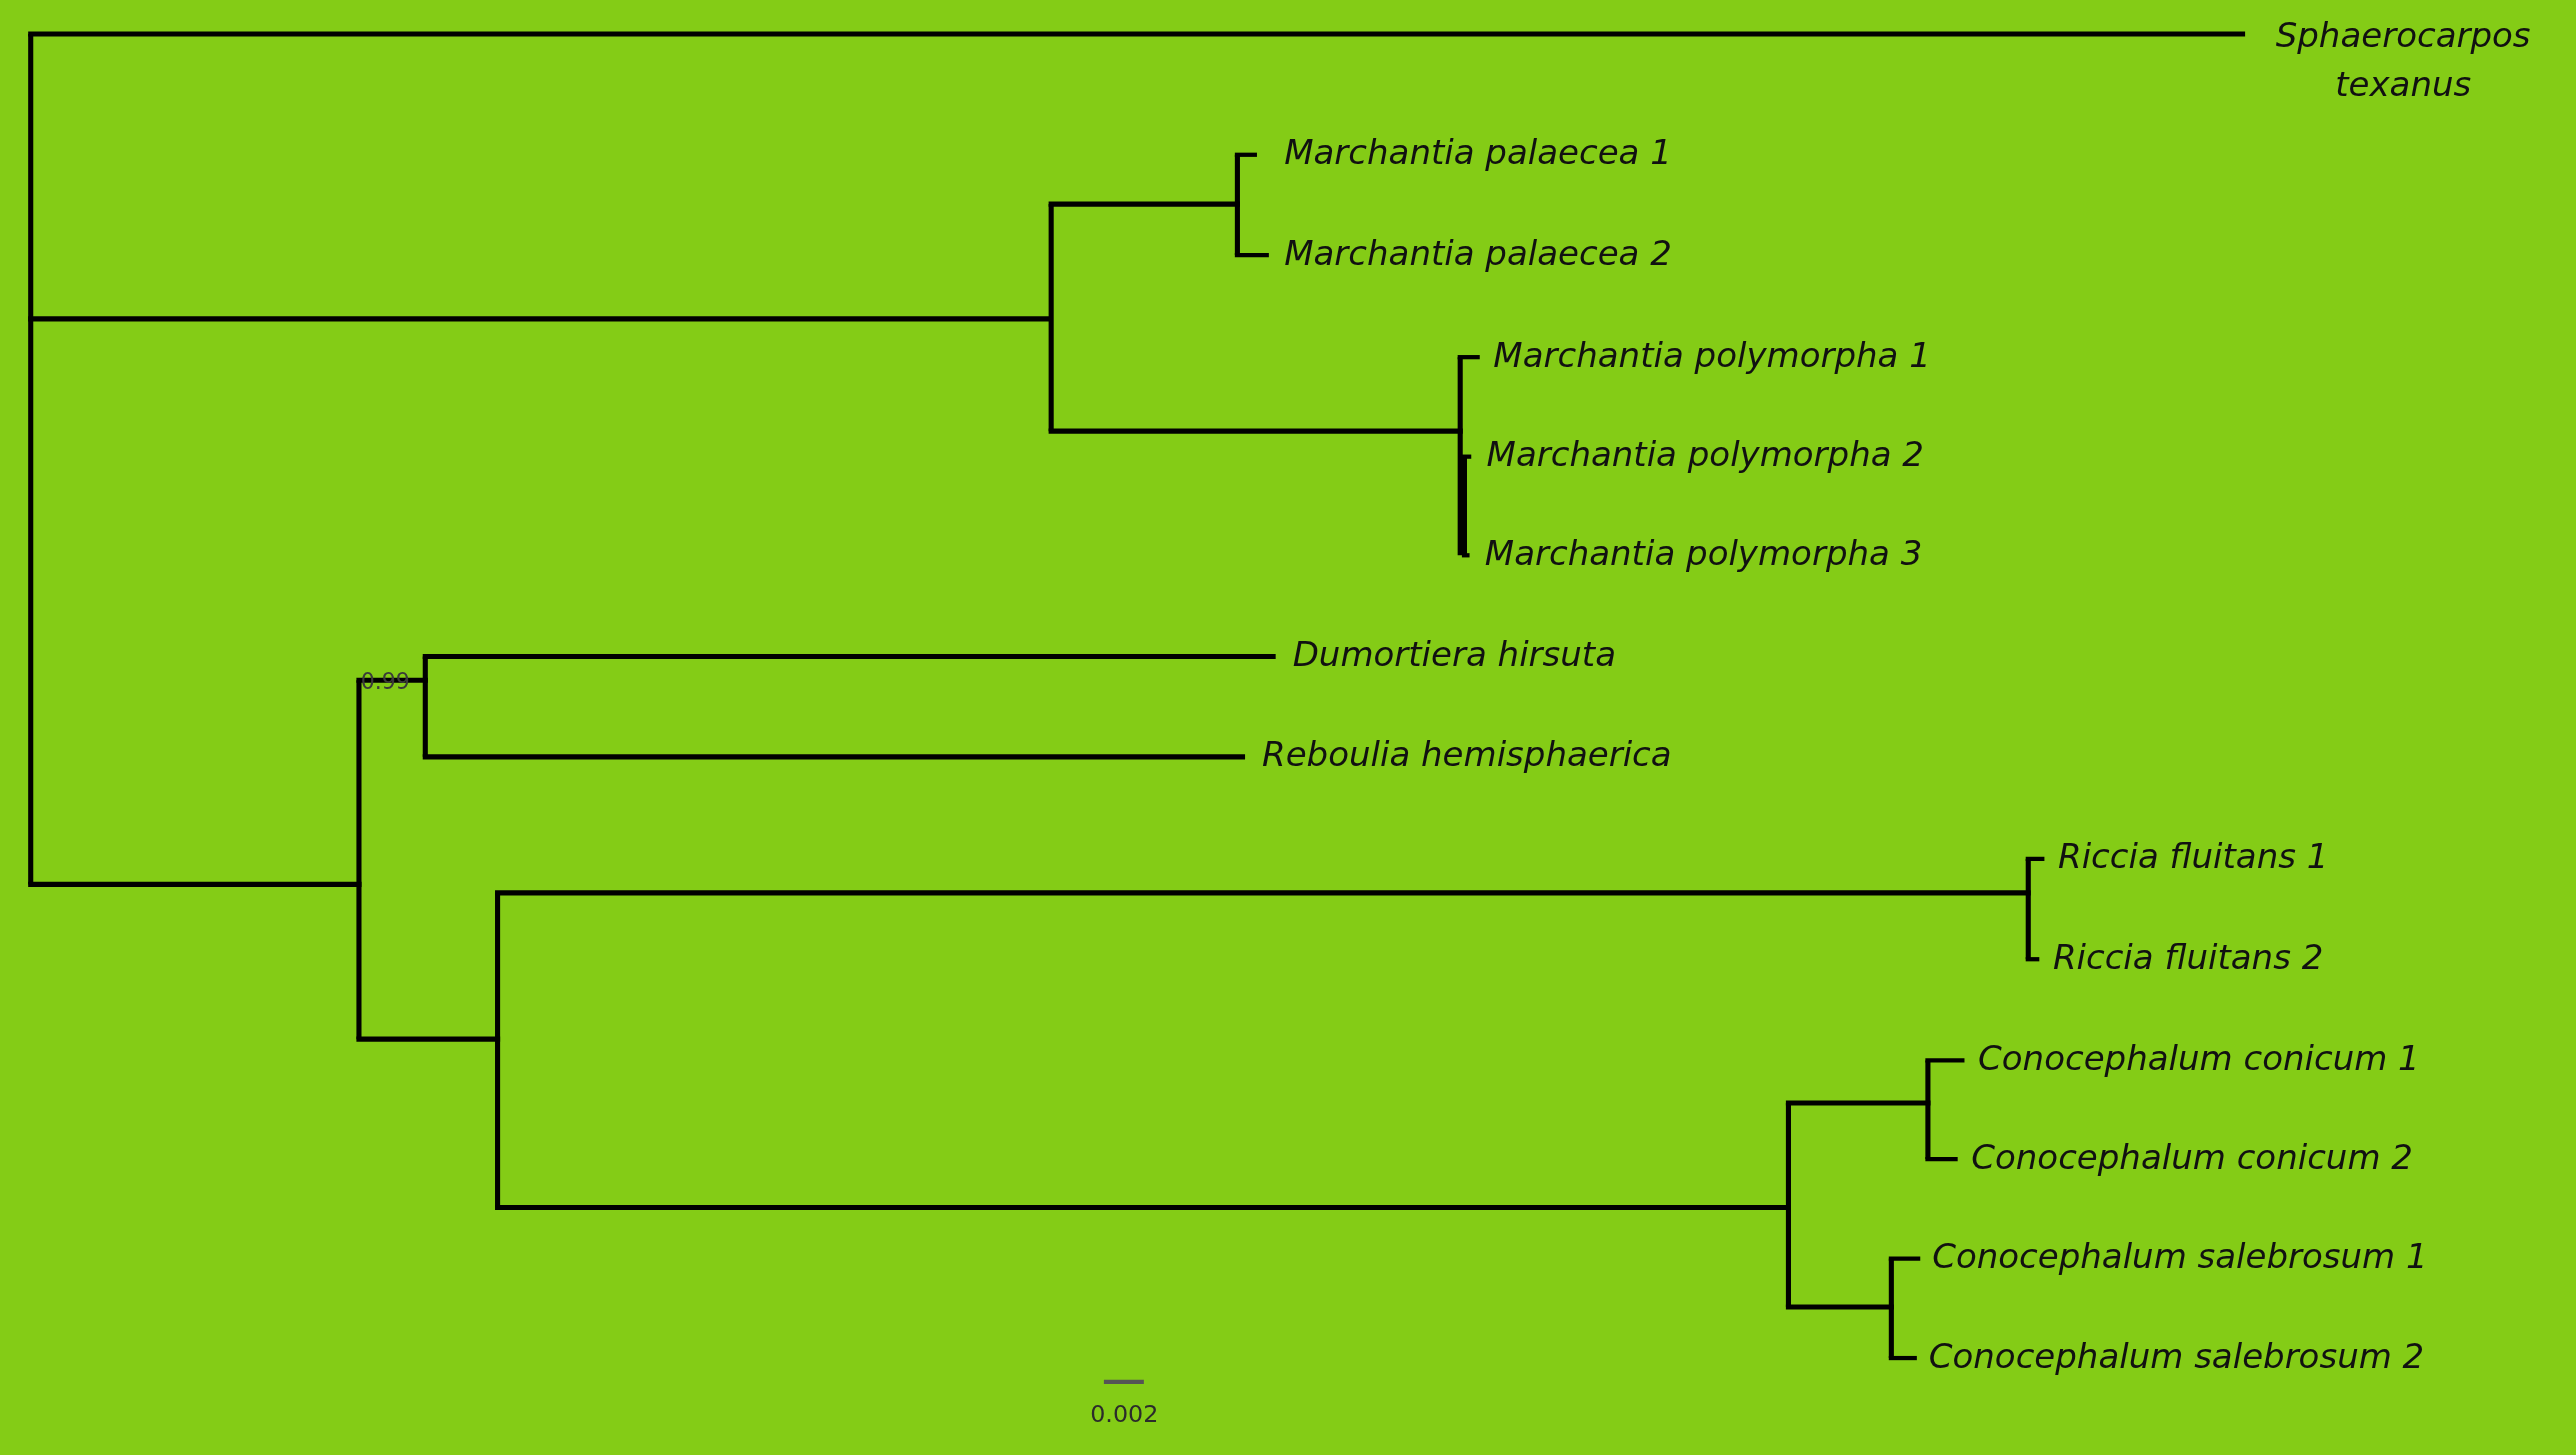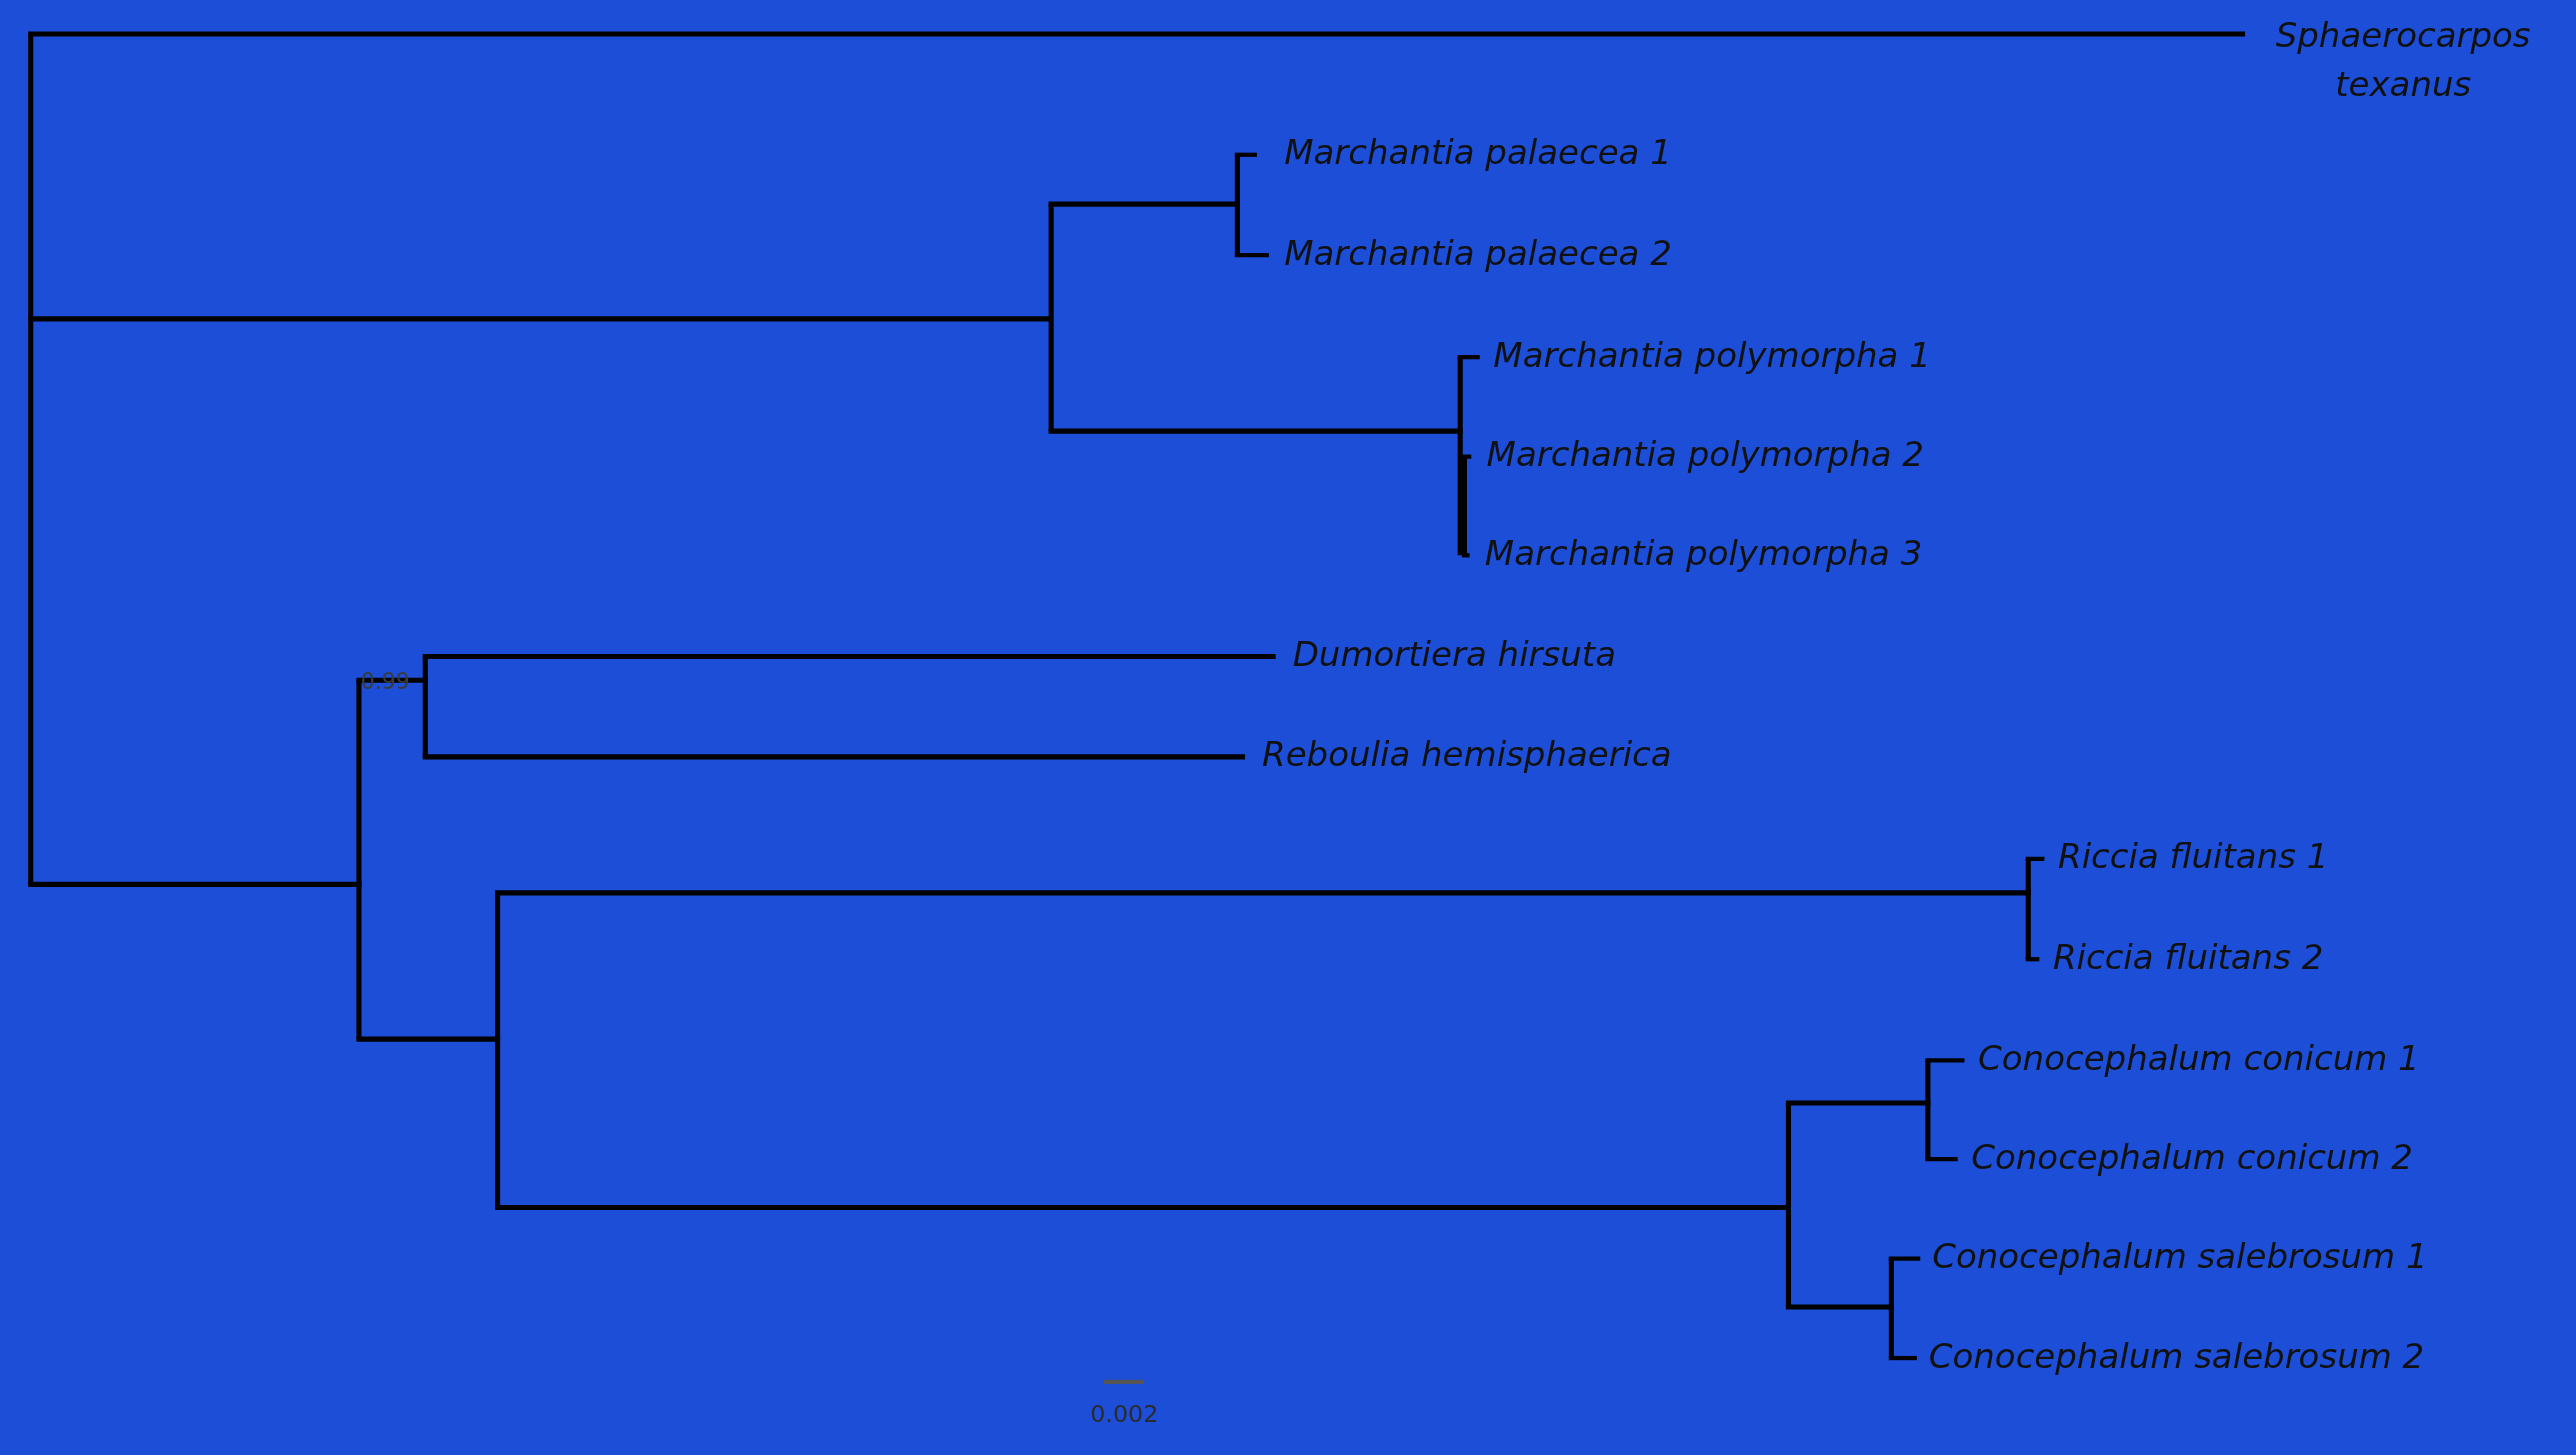--- a/index.html
+++ b/index.html
@@ -10,21 +10,21 @@
   body {
     width: 2576px;
     height: 1455px;
     overflow: hidden;
     font-family: "DejaVu Sans", sans-serif;
   }
   #tree-figure {
     position: relative;
     width: 2576px;
     height: 1455px;
-    background: #1d4ed8;
+    background: #84cc16;
   }
   svg#phylo {
     position: absolute;
     left: 0;
     top: 0;
     width: 2576px;
     height: 1455px;
     display: block;
   }
   .branch {

